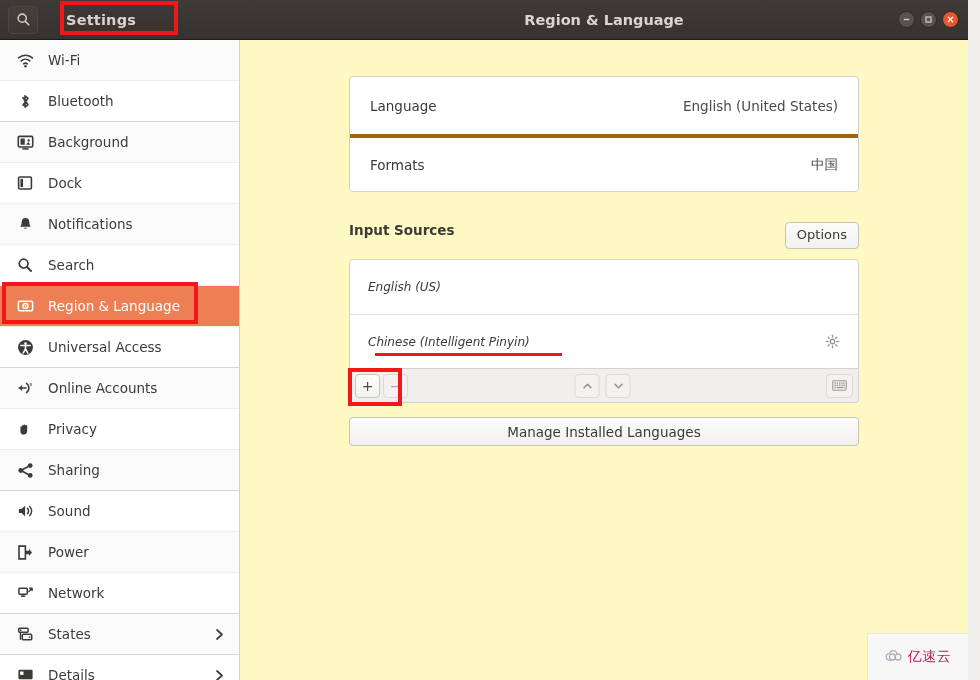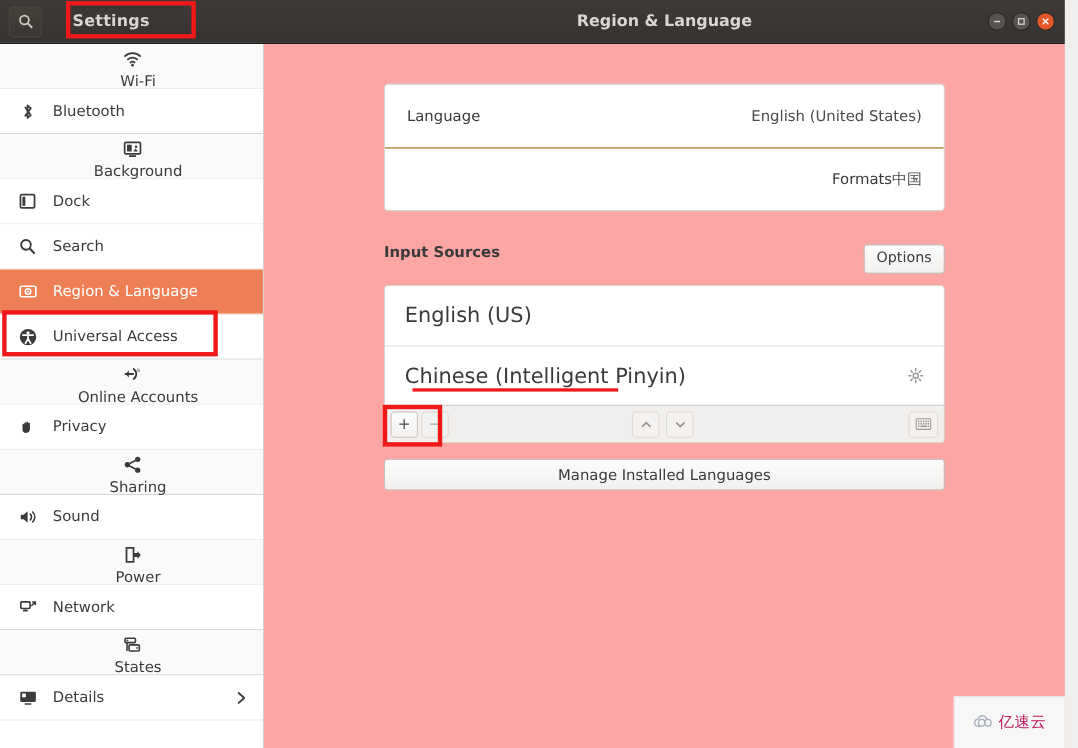--- a/index.html
+++ b/index.html
@@ -116,21 +116,21 @@
     display: flex;
     align-items: center;
     padding-left: 12px;
     box-sizing: border-box;
     border-bottom: 1px solid #ededeb;
     color: #3b3b3a;
     font-size: 13.5px;
     position: relative;
     background: #ffffff;
   }
-  .side-item.alt { background: #fafafa; flex-direction: column; }
+  .side-item.alt { background: #fafafa; }
   .side-item.group-end { border-bottom: 1px solid #d9d5d0; }
   .side-item.selected {
     background: #ee7f55;
     color: #ffffff;
   }
   .side-ico {
     width: 26px;
     flex: 0 0 26px;
     display: flex;
     align-items: center;
@@ -141,21 +141,21 @@
   .side-label { flex: 1 1 auto; white-space: nowrap; }
   .side-chev {
     margin-right: 14px;
     display: flex;
     align-items: center;
   }
 
   
   .content {
     flex: 1 1 auto;
-    background: #fca5a5;
+    background: #fef9c3;
     overflow: hidden;
     position: relative;
   }
   .content-inner {
     width: 510px;
     margin: 0 auto;
     padding-top: 36px;
     box-sizing: content-box;
     padding-left: 0;
   }
@@ -167,21 +167,21 @@
   }
   .panel-row {
     height: 57px;
     display: flex;
     align-items: center;
     padding: 0 20px;
     box-sizing: border-box;
     font-size: 13.5px;
     color: #3a3a39;
   }
-  .panel-row + .panel-row { border-top: 1px solid #a16207; text-align: right; }
+  .panel-row + .panel-row { border-top: 4px solid #a16207; }
   .panel-row .key { flex: 1 1 auto; }
   .panel-row .val { color: #4a4a49; }
 
   .section-head {
     margin-top: 30px;
     height: 30px;
     display: flex;
     align-items: flex-start;
   }
   .section-title {
@@ -208,22 +208,23 @@
     border: 1px solid #d6d2cd;
     border-radius: 4px 4px 0 0;
     overflow: hidden;
   }
   .src-row {
     height: 54px;
     display: flex;
     align-items: center;
     padding: 12px 18px;
     box-sizing: border-box;
-    font-size: 19px;
+    font-size: 12px;
     color: #3a3a39;
+    font-style: italic;
   }
   .src-row + .src-row { border-top: 1px solid #e4e1dd; }
   .src-name { flex: 1 1 auto; position: relative; }
   .src-gear { display:flex; align-items:center; }
 
   .src-toolbar {
     height: 34px;
     background: #f0efee;
     border: 1px solid #d6d2cd;
     border-top: none;
@@ -392,20 +393,29 @@
           <span class="side-label">Background</span>
         </div>
         <div class="side-item">
           <span class="side-ico">
             <svg width="16" height="16" viewBox="0 0 16 16">
               <rect x="1.6" y="2" width="12.8" height="12" rx="1.3" fill="none" stroke="#3b3b3a" stroke-width="1.6"></rect>
                 <rect x="3.4" y="3.9" width="2.6" height="8.2" fill="#3b3b3a"></rect>
             </svg>
           </span>
           <span class="side-label">Dock</span>
+        </div>
+        <div class="side-item alt">
+          <span class="side-ico">
+            <svg width="15" height="16" viewBox="0 0 16 16">
+              <path d="M8 1.6 C5.4 1.6 4 3.4 4 5.6 C4 9 2.6 10.2 2.6 10.9 L13.4 10.9 C13.4 10.2 12 9 12 5.6 C12 3.4 10.6 1.6 8 1.6 Z" fill="#3b3b3a"></path>
+                <path d="M6.4 12.1 A1.7 1.7 0 0 0 9.6 12.1 Z" fill="#3b3b3a"></path>
+            </svg>
+          </span>
+          <span class="side-label">Notifications</span>
         </div>
         <div class="side-item">
           <span class="side-ico">
             <svg width="16" height="16" viewBox="0 0 16 16">
               <circle cx="6.6" cy="6.6" r="4.4" fill="none" stroke="#3b3b3a" stroke-width="1.7"></circle>
                 <line x1="10" y1="10" x2="14" y2="14" stroke="#3b3b3a" stroke-width="1.9" stroke-linecap="round"></line>
             </svg>
           </span>
           <span class="side-label">Search</span>
         </div>

